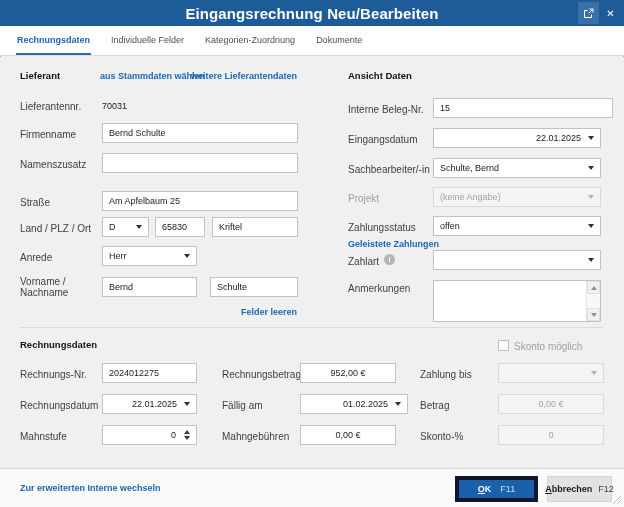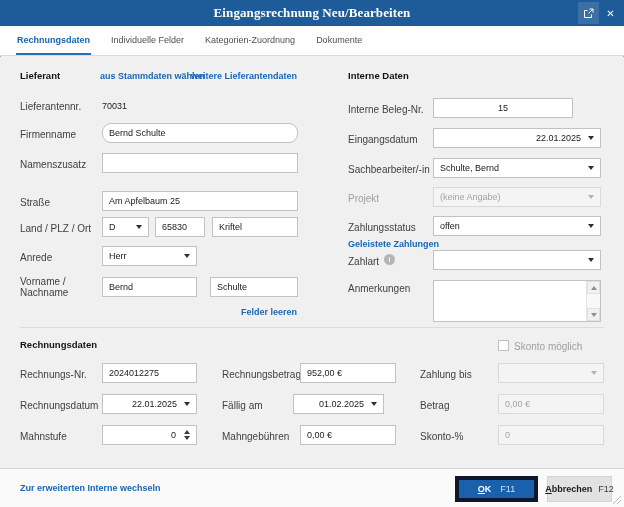--- a/index.html
+++ b/index.html
@@ -3,40 +3,40 @@
 <meta charset="utf-8">
 <style>
   * { margin:0; padding:0; box-sizing:border-box; }
   html,body { width:624px; height:507px; }
   body { font-family:"Liberation Sans","DejaVu Sans",sans-serif; background:#d0d0d0; }
   .dialog { position:relative; width:624px; height:507px; background:#f0f0f0; outline:1px solid #a9a9a9; outline-offset:-1px; overflow:hidden; }
   .abs { position:absolute; }
 
   
   .titlebar { position:absolute; top:0; left:0; right:0; height:26px; background:#1d5c99; display:flex; align-items:center; justify-content:center; }
-  .title { color:#fff; font-size:13px; font-weight:700; letter-spacing:.1px;font-family:Liberation Serif, serif; }
+  .title { color:#fff; font-size:15px; font-weight:700; letter-spacing:.1px; }
   .tb-btn { position:absolute; top:2px; width:21px; height:22px; display:flex; align-items:center; justify-content:center; cursor:pointer; }
   .tb-btn.popout { right:25px; background:#3a70a6; }
   .tb-btn.close { right:3px; color:#fff; font-size:10px; }
 
   
   .tabbar { position:absolute; top:26px; left:0; right:0; height:30px; background:#fff; border-bottom:1px solid #dcdcdc; display:flex; padding-left:16px; gap:19px; }
   .tab { display:flex; align-items:center; font-size:9px; color:#4f4f4f; border-bottom:2px solid transparent; padding:0 1px; cursor:pointer; }
   .tab.active { color:#1a66b3; font-weight:700; border-bottom-color:#2a6cb5; }
 
   .content-bg { position:absolute; top:57px; left:0; right:0; bottom:39px; background:#f0f0f0; }
 
   .shdr { font-size:9.5px; font-weight:700; color:#141414; }
   .lbl { font-size:10px; color:#3f3f3f; line-height:11px; }
   .lbl.gray { color:#9f9f9f; }
   .val { font-size:9px; color:#1a1a1a; }
   .lnk { font-size:9px; font-weight:700; color:#1a67b5; cursor:pointer; text-decoration:none; }
 
   .inp { height:20px; border:1px solid #c2c2c2; background:#fff; font-family:inherit; font-size:9px; color:#1a1a1a; padding:0 6px; outline:none; }
-  .inp.r { text-align:left; }
+  .inp.r { text-align:center; }
   .inp.dis { background:#f4f4f4; border-color:#d9d9d9; color:#a3a3a3; }
 
   .sel { height:20px; border:1px solid #c2c2c2; background:#fff; display:flex; align-items:center; padding:0 6px; cursor:pointer; }
   .sel-text { font-size:9px; color:#1a1a1a; white-space:nowrap; overflow:hidden; }
   .sel.date .sel-text { width:100%; text-align:right; padding-right:13px; }
   .arr { position:absolute; right:6px; top:50%; margin-top:-2px; width:0; height:0; border-left:3.5px solid transparent; border-right:3.5px solid transparent; border-top:4.5px solid #2e2e2e; }
   .sel.dis { background:#f4f4f4; border-color:#d9d9d9; }
   .sel.dis .sel-text { color:#a3a3a3; }
   .sel.dis .arr { border-top-color:#b3b3b3; }
 
@@ -105,21 +105,21 @@
   <div class="content-bg"></div>
 
   <span class="shdr abs" style="left:20px;top:70px">Lieferant</span>
   <a class="lnk abs" style="left:100px;top:71px">aus Stammdaten wählen</a>
   <a class="lnk abs" style="right:327px;top:71px">weitere Lieferantendaten</a>
 
   <span class="lbl abs" style="left:20px;top:101px">Lieferantennr.</span>
   <span class="val abs" style="left:102px;top:101px">70031</span>
 
   <span class="lbl abs" style="left:20px;top:129px">Firmenname</span>
-  <input class="inp abs" style="left: 102px; top: 123px; width: 196px; border-radius: 9px;" value="Bernd Schulte">
+  <input class="inp abs" style="left: 102px; top: 123px; width: 196px;" value="Bernd Schulte">
 
   <span class="lbl abs" style="left:20px;top:159px">Namenszusatz</span>
   <input class="inp abs" style="left: 102px; top: 153px; width: 196px;">
 
   <span class="lbl abs" style="left:20px;top:197px">Straße</span>
   <input class="inp abs" style="left: 102px; top: 191px; width: 196px;" value="Am Apfelbaum 25">
 
   <span class="lbl abs" style="left:20px;top:223px">Land / PLZ / Ort</span>
   <div class="sel abs" style="left:102px;top:217px;width:47px">
     <span class="sel-text">D</span>
@@ -133,24 +133,24 @@
     <span class="sel-text">Herr</span>
     <span class="arr"></span>
   </div>
 
   <span class="lbl abs" style="left:20px;top:276px;width:72px">Vorname / Nachname</span>
   <input class="inp abs" style="left: 102px; top: 277px; width: 95px;" value="Bernd">
   <input class="inp abs" style="left: 210px; top: 277px; width: 88px;" value="Schulte">
 
   <a class="lnk abs" style="right:327px;top:307px">Felder leeren</a>
 
-  <span class="shdr abs" style="left:348px;top:70px">Interne Daten</span>
+  <span class="shdr abs" style="left:348px;top:70px">Ansicht Daten</span>
 
   <span class="lbl abs" style="left:348px;top:104px">Interne Beleg-Nr.</span>
-  <input class="inp abs" style="left: 433px; top: 98px; width: 140px; text-align: center;" value="15">
+  <input class="inp abs" style="left: 433px; top: 98px; width: 180px;" value="15">
 
   <span class="lbl abs" style="left:348px;top:134px">Eingangsdatum</span>
   <div class="sel date abs" style="left:433px;top:128px;width:168px">
     <span class="sel-text">22.01.2025</span>
     <span class="arr"></span>
   </div>
 
   <span class="lbl abs" style="left:348px;top:164px">Sachbearbeiter/-in</span>
   <div class="sel abs" style="left:433px;top:158px;width:168px">
     <span class="sel-text">Schulte, Bernd</span>
@@ -205,21 +205,21 @@
     <span class="arr"></span>
   </div>
 
   <span class="lbl abs" style="left:20px;top:400px">Rechnungsdatum</span>
   <div class="sel date abs" style="left:102px;top:394px;width:95px">
     <span class="sel-text">22.01.2025</span>
     <span class="arr"></span>
   </div>
 
   <span class="lbl abs" style="left:222px;top:400px">Fällig am</span>
-  <div class="sel date abs" style="left:293px;top:394px;width:91px">
+  <div class="sel date abs" style="left:300px;top:394px;width:108px">
     <span class="sel-text">01.02.2025</span>
     <span class="arr"></span>
   </div>
 
   <span class="lbl abs" style="left:420px;top:400px">Betrag</span>
   <input class="inp dis r abs" style="left: 498px; top: 394px; width: 106px;" disabled="" value="0,00 €">
 
   <span class="lbl abs" style="left:20px;top:431px">Mahnstufe</span>
   <div class="sel spin abs" style="left:102px;top:425px;width:95px">
     <span class="sel-text">0</span>

